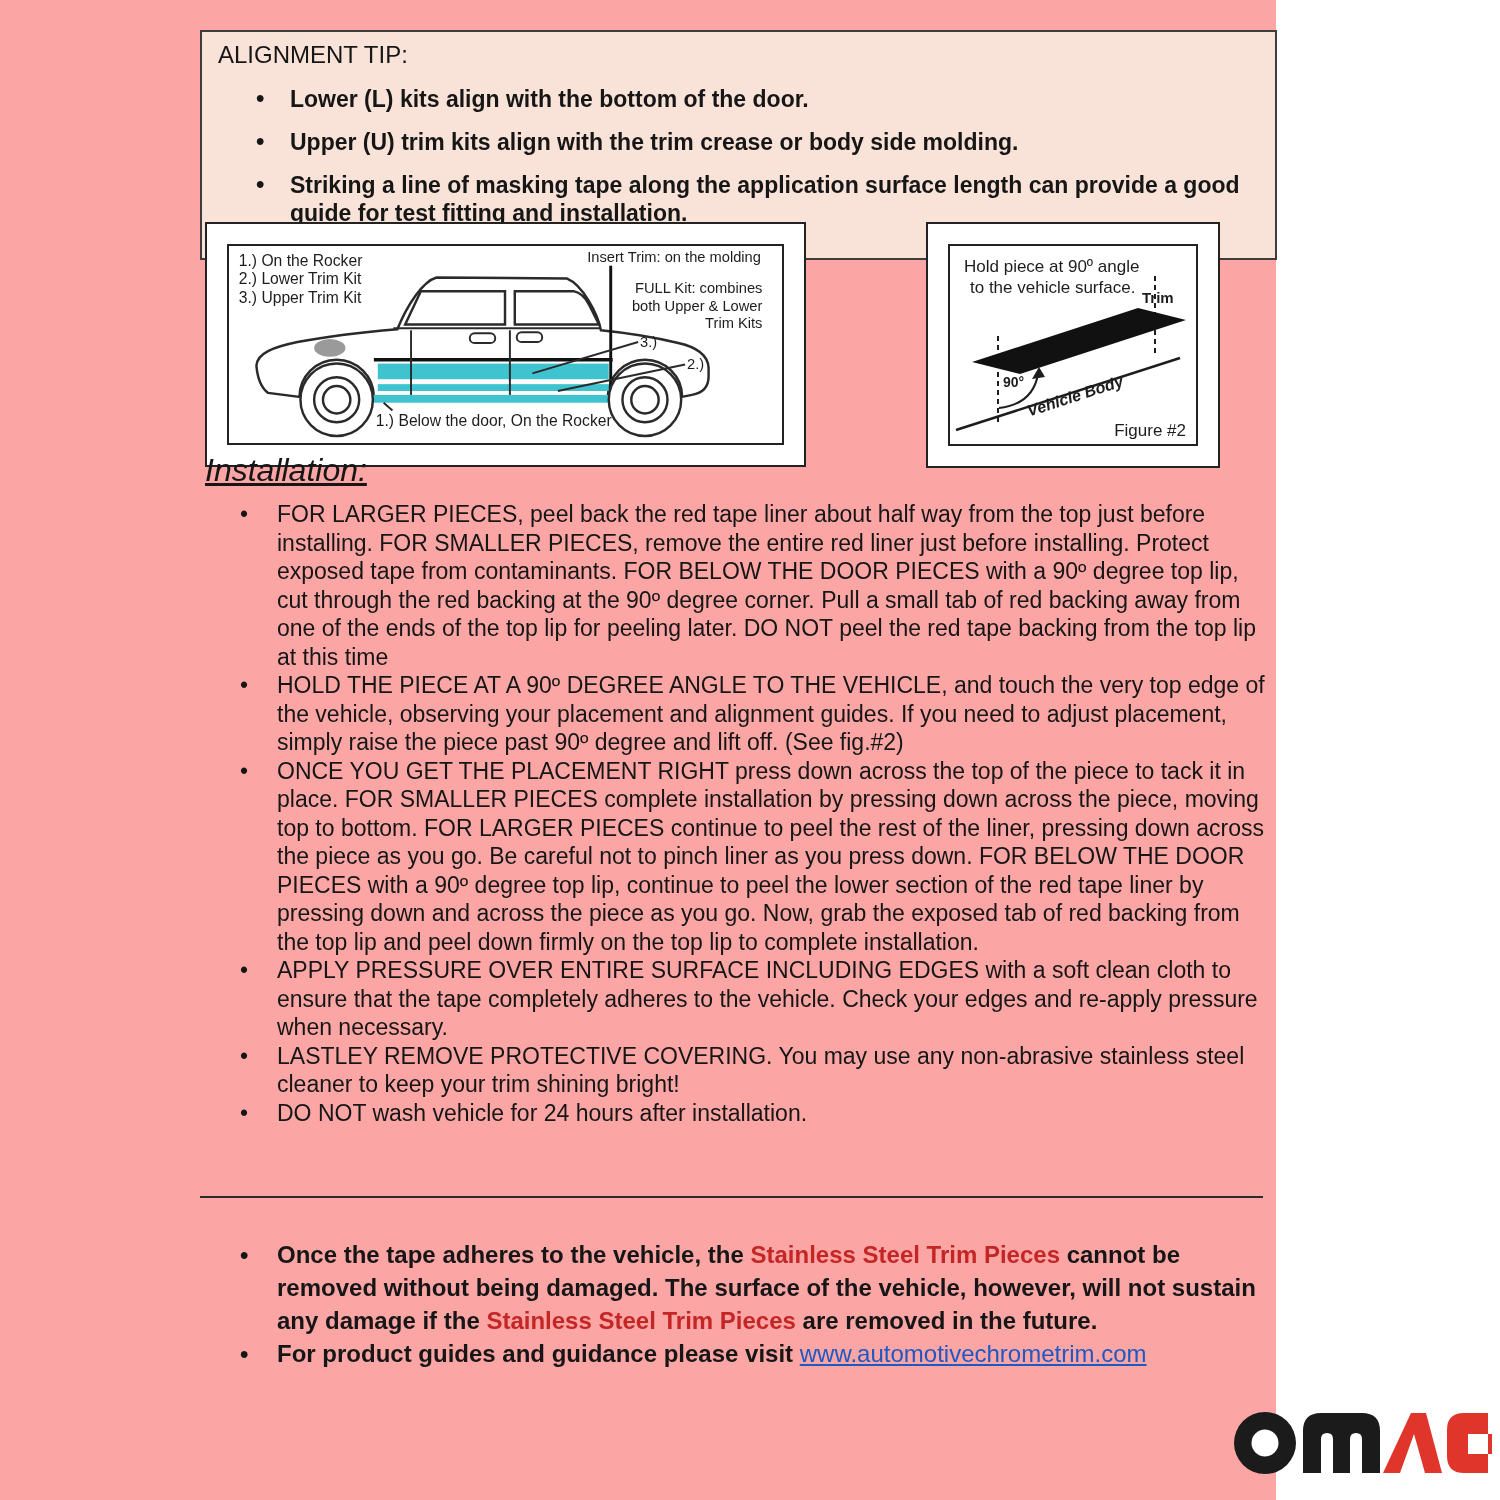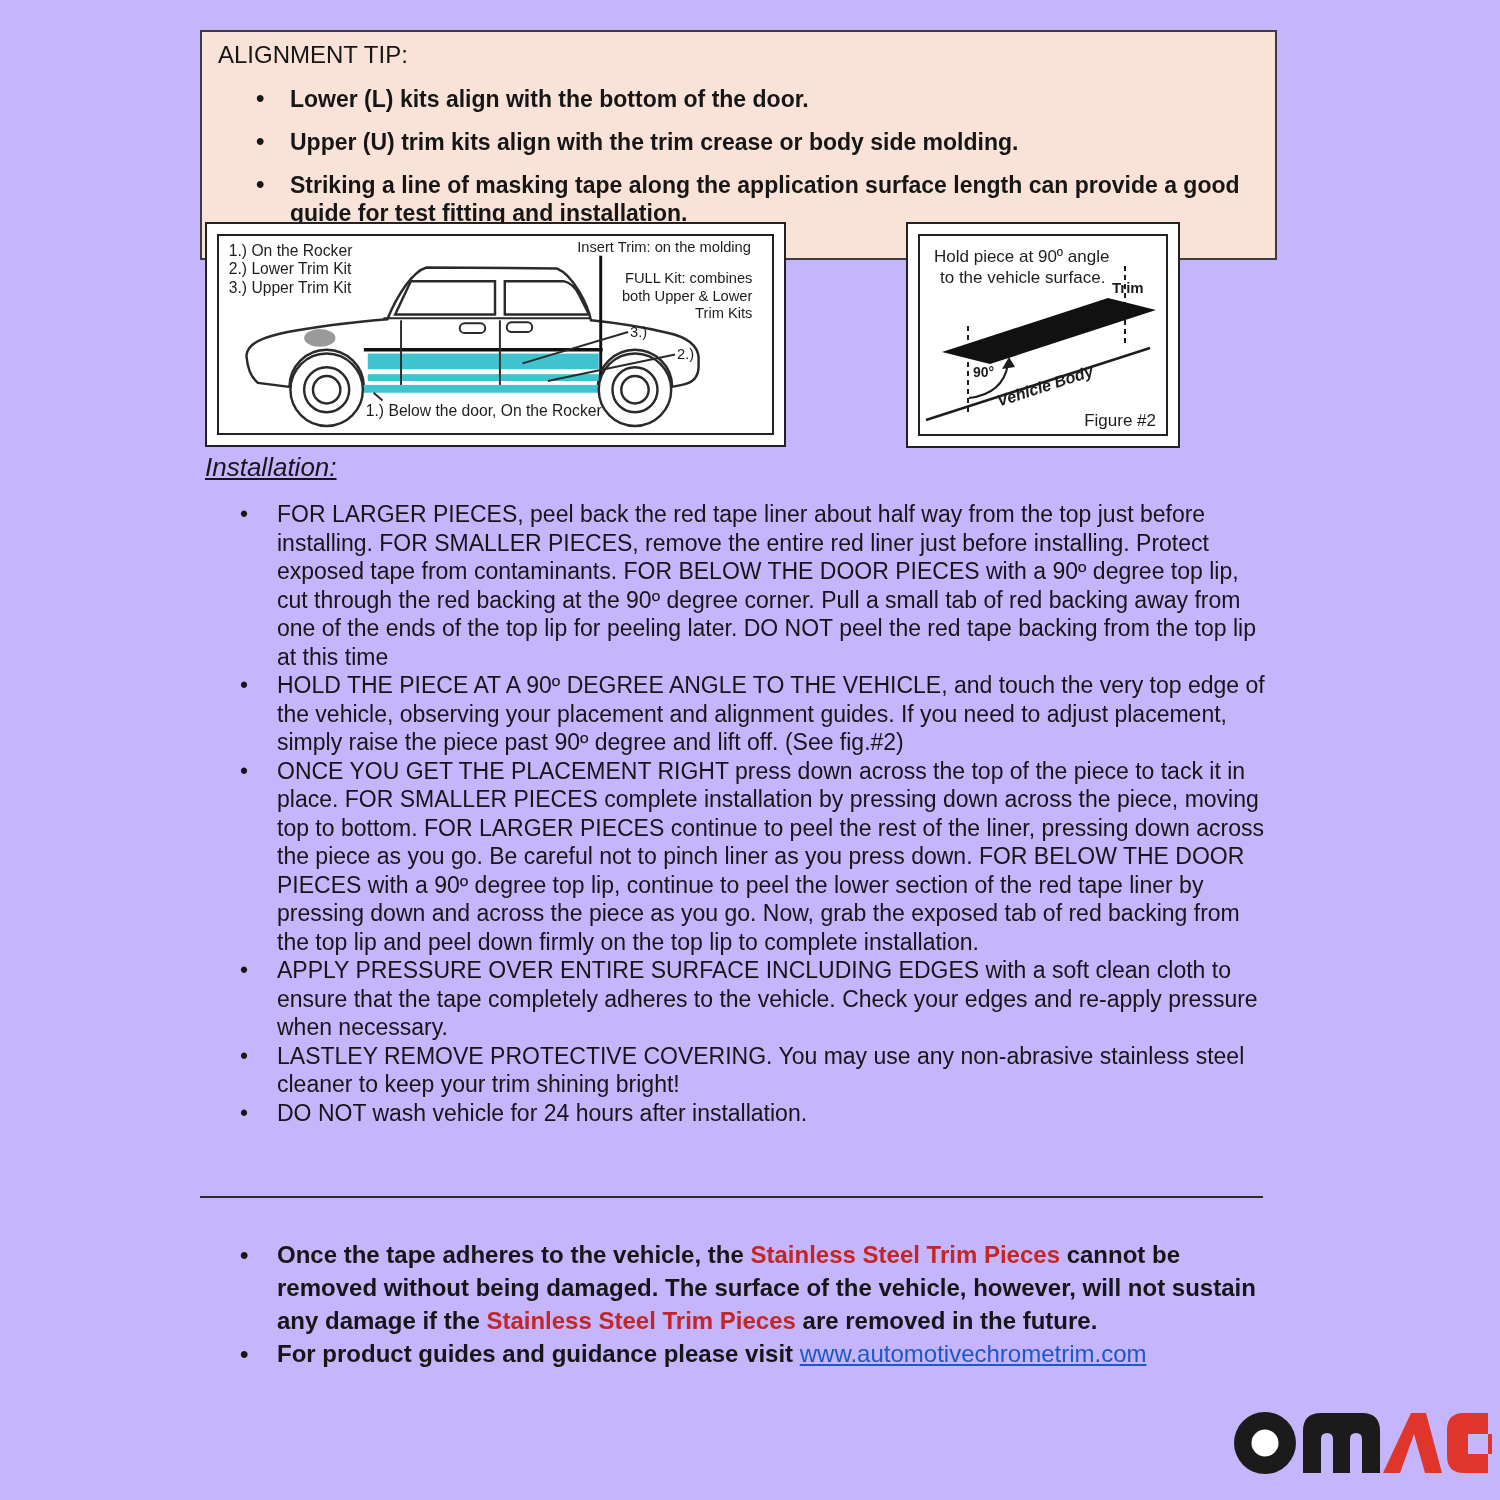--- a/index.html
+++ b/index.html
@@ -1,34 +1,34 @@
 <!DOCTYPE html>
 <html><head>
 <meta charset="utf-8">
 <style>
   html,body{margin:0;padding:0;background:#ffffff;}
   body{width:1500px;height:1500px;font-family:"Liberation Sans",sans-serif;color:#161616;position:relative;overflow:hidden;}
-  .page{position:relative;width:1500px;height:1500px;background:#c4b5fd;}
+  .page{position:relative;width:1276px;height:1500px;background:#fca5a5;}
 
   
   .tip-box{position:absolute;left:200px;top:30px;width:1041px;background:#f9e3d8;border:2px solid #3d3d3d;padding:8px 16px 16px 16px;}
   .tip-title{font-size:24px;line-height:30px;}
   .tip-list{list-style:none;margin:12px 0 0 0;padding:0;font-weight:bold;}
   .tip-list li{position:relative;padding-left:72px;margin:15px 0;font-size:23px;line-height:28px;}
   .tip-list li::before{content:"\2022";position:absolute;left:38px;top:-1px;font-size:24px;}
 
   
   .figures-row{position:absolute;left:205px;top:222px;display:flex;gap:120px;align-items:flex-start;}
-  .fig-outer{border:2px solid #222;padding:10px;background:#fff;}
+  .fig-outer{border:2px solid #222;padding:20px;background:#fff;}
   .fig-inner{border:2px solid #222;background:#fff;font-size:0;}
 
   svg text{font-family:"Liberation Sans",sans-serif;fill:#1d1d1d;}
 
   
-  .sec-head{position:static;margin:0;font-size:26px;font-style:italic;font-weight:400;text-decoration:underline;}
+  .sec-head{position:static;margin:0;font-size:32px;font-style:italic;font-weight:400;text-decoration:underline;}
   .head-install{position:absolute;left:205px;top:452px;}
   .head-important{font-weight:700;}
 
   
   .body-list{list-style:none;margin:0;padding:0;width:1062px;font-size:23px;line-height:28.5px;}
   .body-list li{position:relative;padding-left:72px;}
   .body-list li::before{content:"\2022";position:absolute;left:35px;top:0;}
   .install-list{position:absolute;left:205px;top:500px;}
 
   hr.sep{position:absolute;left:200px;top:1196px;width:1063px;margin:0;border:none;border-top:2px solid #2b2b2b;}

